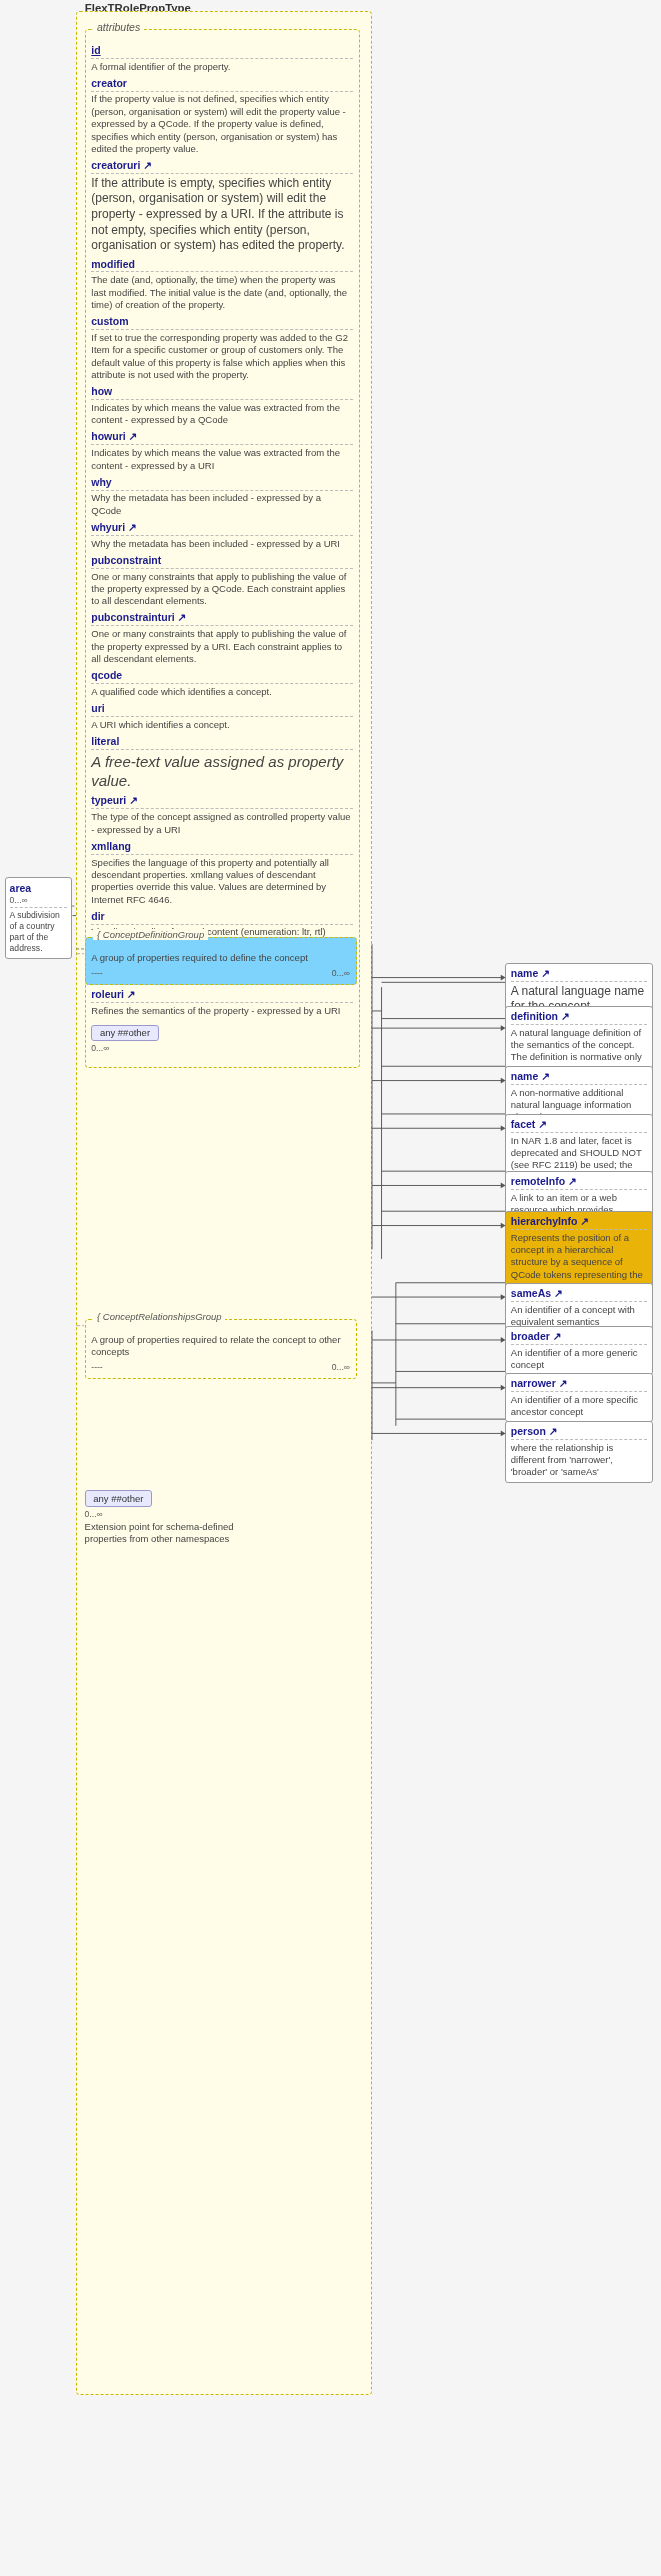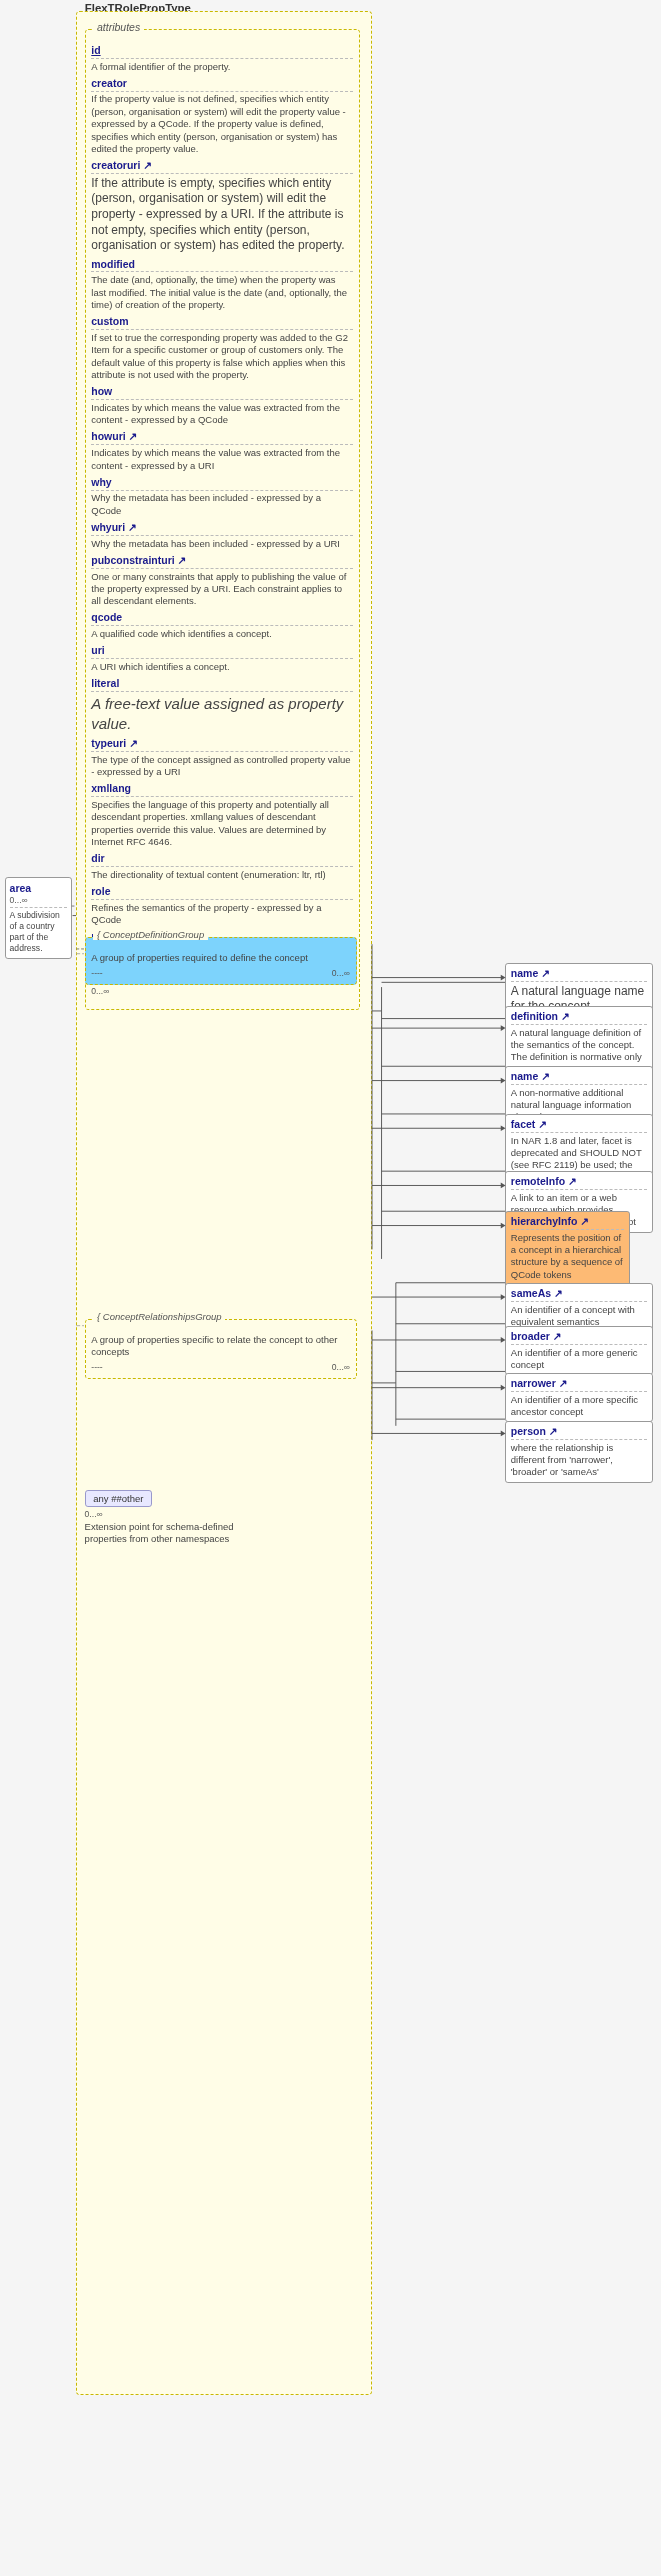--- a/index.html
+++ b/index.html
@@ -111,20 +111,25 @@
         <div style="font-size:8.6px; border-bottom:1px dashed #bbb; margin:1.9px 0;"></div>
         <div style="font-size:9.5px; color:#444; line-height:1.3;">Why the metadata has been included - expressed by a QCode</div>
       </div>
 
       <div style="margin:3.8px 5.7px;">
         <div style="font-weight:bold; font-size:10.5px; color:#1a1a8c;">whyuri ↗</div>
         <div style="font-size:8.6px; border-bottom:1px dashed #bbb; margin:1.9px 0;"></div>
         <div style="font-size:9.5px; color:#444; line-height:1.3;">Why the metadata has been included - expressed by a URI</div>
       </div>
 
+      <div style="margin:3.8px 5.7px;">
+        <div style="font-weight:bold; font-size:10.5px; color:#1a1a8c;">pubconstraint</div>
+        <div style="font-size:8.6px; border-bottom:1px dashed #bbb; margin:1.9px 0;"></div>
+        <div style="font-size:9.5px; color:#444; line-height:1.3;">One or many constraints that apply to publishing the value of the property expressed by a QCode. Each constraint applies to all descendant elements.</div>
+      </div>
 
       <div style="margin:3.8px 5.7px;">
         <div style="font-weight:bold; font-size:10.5px; color:#1a1a8c;">pubconstrainturi ↗</div>
         <div style="font-size:8.6px; border-bottom:1px dashed #bbb; margin:1.9px 0;"></div>
         <div style="font-size:9.5px; color:#444; line-height:1.3;">One or many constraints that apply to publishing the value of the property expressed by a URI. Each constraint applies to all descendant elements.</div>
       </div>
 
       <div style="margin:3.8px 5.7px;">
         <div style="font-weight:bold; font-size:10.5px; color:#1a1a8c;">qcode</div>
         <div style="font-size:8.6px; border-bottom:1px dashed #bbb; margin:1.9px 0;"></div>
@@ -185,21 +190,21 @@
       <div style="position:absolute; top:-9.5px; left:7.6px; background:#fffde7; padding:0 3.8px; font-size:9.5px; font-style:italic; color:#555;">{ ConceptDefinitionGroup</div>
       <div style="font-size:9.5px; color:#444; line-height:1.3;">A group of properties required to define the concept</div>
       <div style="display:flex; justify-content:space-between; margin-top:3.8px;">
         <span style="font-size:8.6px; color:#555;">----</span>
         <span style="font-size:8.6px; color:#555;">0...∞</span>
       </div>
     </div>
 
     <div style="position:absolute; top:1307px; left:7.6px; width:272px; background:#fffde7; border:1.4px dashed #c8b800; border-radius:3.8px; padding:13.4px 5.7px 5.7px 5.7px;">
       <div style="position:absolute; top:-9.5px; left:7.6px; background:#fffde7; padding:0 3.8px; font-size:9.5px; font-style:italic; color:#555;">{ ConceptRelationshipsGroup</div>
-      <div style="font-size:9.5px; color:#444; line-height:1.3;">A group of properties specific to relate the concept to other concepts</div>
+      <div style="font-size:9.5px; color:#444; line-height:1.3;">A group of properties required to relate the concept to other concepts</div>
       <div style="display:flex; justify-content:space-between; margin-top:3.8px;">
         <span style="font-size:8.6px; color:#555;">----</span>
         <span style="font-size:8.6px; color:#555;">0...∞</span>
       </div>
     </div>
 
     <div style="position:absolute; top:1478px; left:7.6px;">
       <span style="background:#e8e8ff; border:1px solid #9999cc; border-radius:2.9px; padding:1.9px 7.6px; font-size:9.5px; color:#333; display:inline-block;">any ##other</span>
       <div style="font-size:8.6px; color:#555; margin-top:1.9px;">0...∞</div>
       <div style="font-size:9.5px; color:#444; margin-top:1.9px; max-width:191px; line-height:1.3;">Extension point for schema-defined properties from other namespaces</div>
@@ -237,21 +242,21 @@
     <div style="font-size:8.6px; border-bottom:1px dashed #bbb; margin:1.9px 0;"></div>
     <div style="font-size:9.5px; color:#444; line-height:1.3;">In NAR 1.8 and later, facet is deprecated and SHOULD NOT (see RFC 2119) be used; the "related" property should be used instead (was: An intrinsic property of the concept.)</div>
   </div>
 
   <div style="position:absolute; top:1171px; left:505px; width:148px; background:#fff; border:1.4px solid #999; border-radius:2.9px; padding:2.9px 4.8px;">
     <div style="font-weight:bold; font-size:10.5px; color:#1a1a8c;">remoteInfo ↗</div>
     <div style="font-size:8.6px; border-bottom:1px dashed #bbb; margin:1.9px 0;"></div>
     <div style="font-size:9.5px; color:#444; line-height:1.3;">A link to an item or a web resource which provides information about the concept</div>
   </div>
 
-  <div style="position:absolute; top:1211px; left:505px; width:125px; background:#fdba74; border:1.4px solid #999; border-radius:2.9px; padding:2.9px 4.8px;">
+  <div style="position:absolute; top:1211px; left:505px; width:148px; background:#eab308; border:1.4px solid #999; border-radius:2.9px; padding:2.9px 4.8px;">
     <div style="font-weight:bold; font-size:10.5px; color:#1a1a8c;">hierarchyInfo ↗</div>
     <div style="font-size:8.6px; border-bottom:1px dashed #bbb; margin:1.9px 0;"></div>
     <div style="font-size:9.5px; color:#444; line-height:1.3;">Represents the position of a concept in a hierarchical structure by a sequence of QCode tokens representing the ancestor concepts and this concept</div>
   </div>
 
   <div style="position:absolute; top:1283px; left:505px; width:148px; background:#fff; border:1.4px solid #999; border-radius:2.9px; padding:2.9px 4.8px;">
     <div style="font-weight:bold; font-size:10.5px; color:#1a1a8c;">sameAs ↗</div>
     <div style="font-size:8.6px; border-bottom:1px dashed #bbb; margin:1.9px 0;"></div>
     <div style="font-size:9.5px; color:#444; line-height:1.3;">An identifier of a concept with equivalent semantics</div>
   </div>

